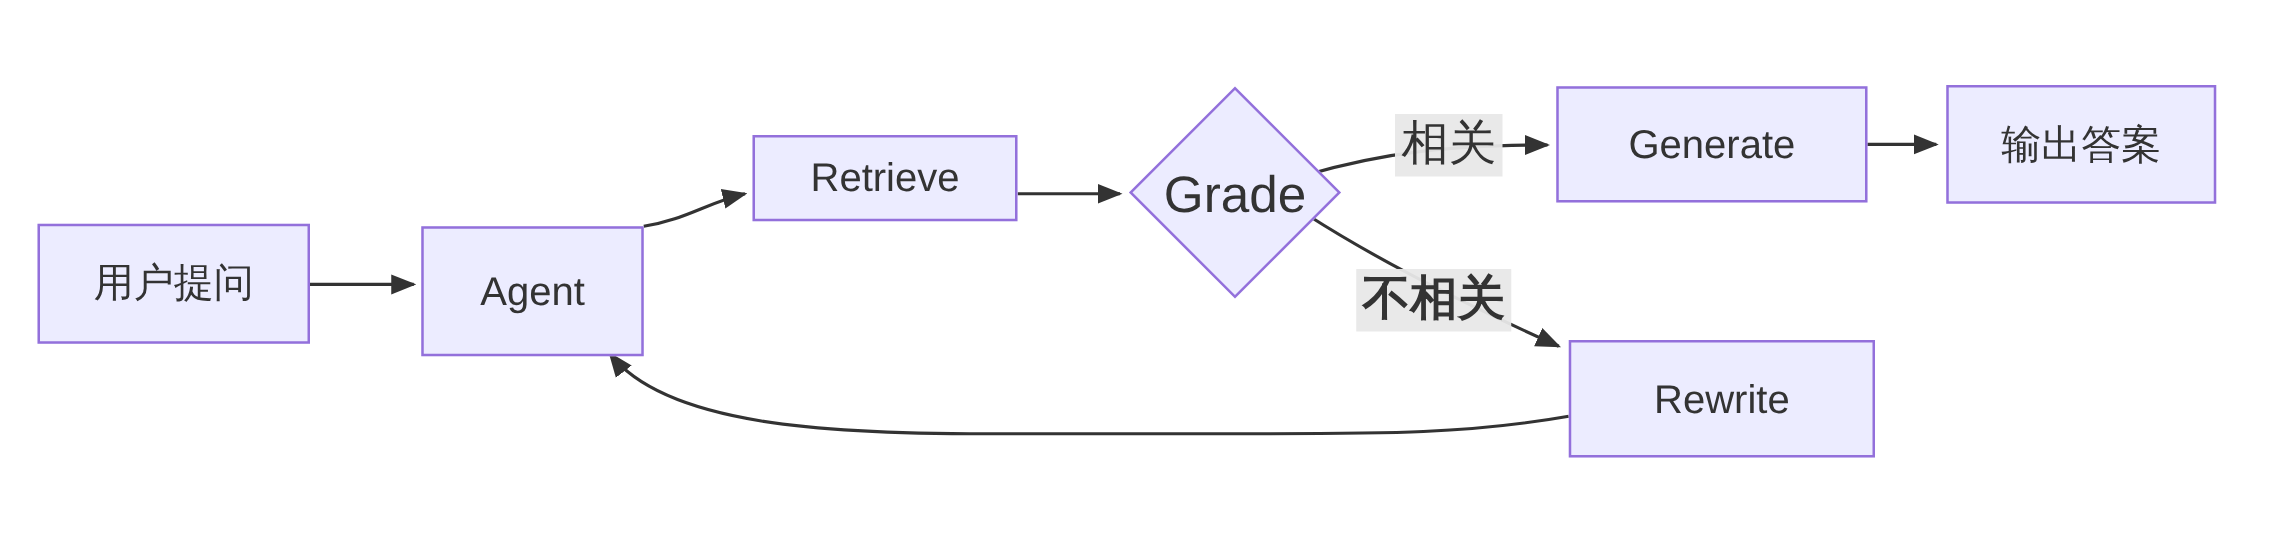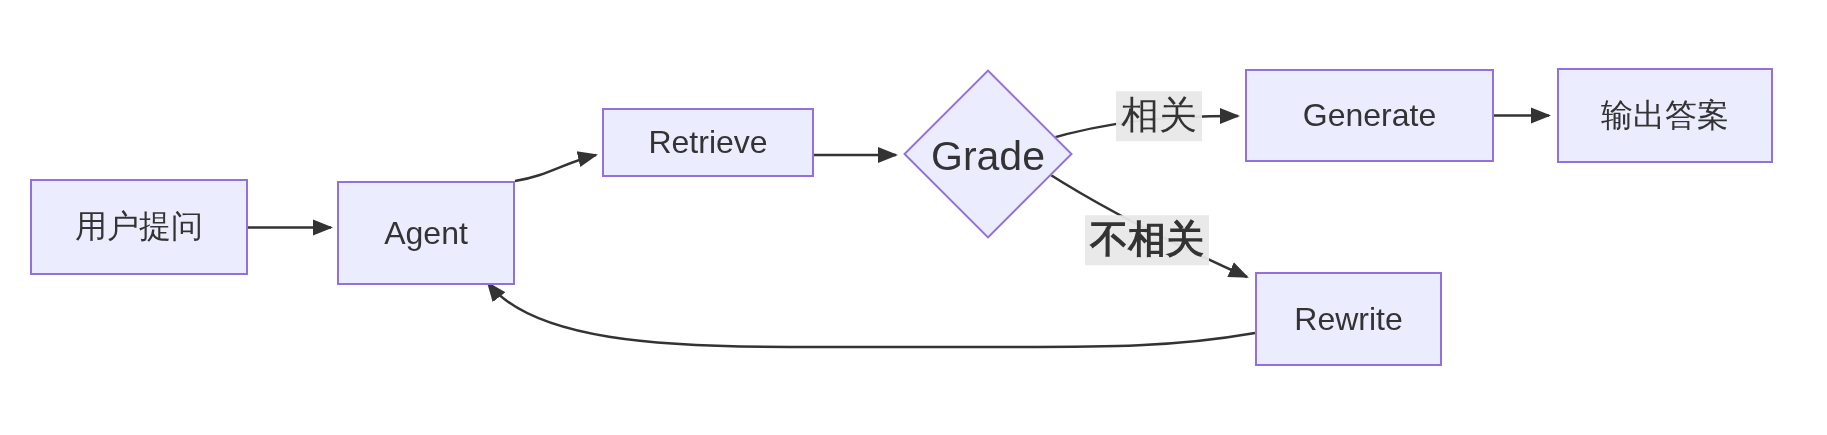--- a/index.html
+++ b/index.html
@@ -100,21 +100,21 @@
   <div class="diamond-label" style="left:988px; top:156px;">Grade</div>
 
   <div class="node" style="left:1245px; top:69px; width:249px; height:93px;">
     <span>Generate</span>
   </div>
 
   <div class="node" style="left:1557px; top:68px; width:216px; height:95px;">
     <span>输出答案</span>
   </div>
 
-  <div class="node" style="left:1255px; top:272px; width:187px; height:94px;">
+  <div class="node" style="left:1255px; top:272px; width:245px; height:94px;">
     <span>Rewrite</span>
   </div>
 
   <div class="edge-label" style="left:1159px; top:116px;">相关</div>
 
   <div class="edge-label" style="left:1147px; top:240px;font-weight:bold;">不相关</div>
 
 </div>
 
 </body></html>

